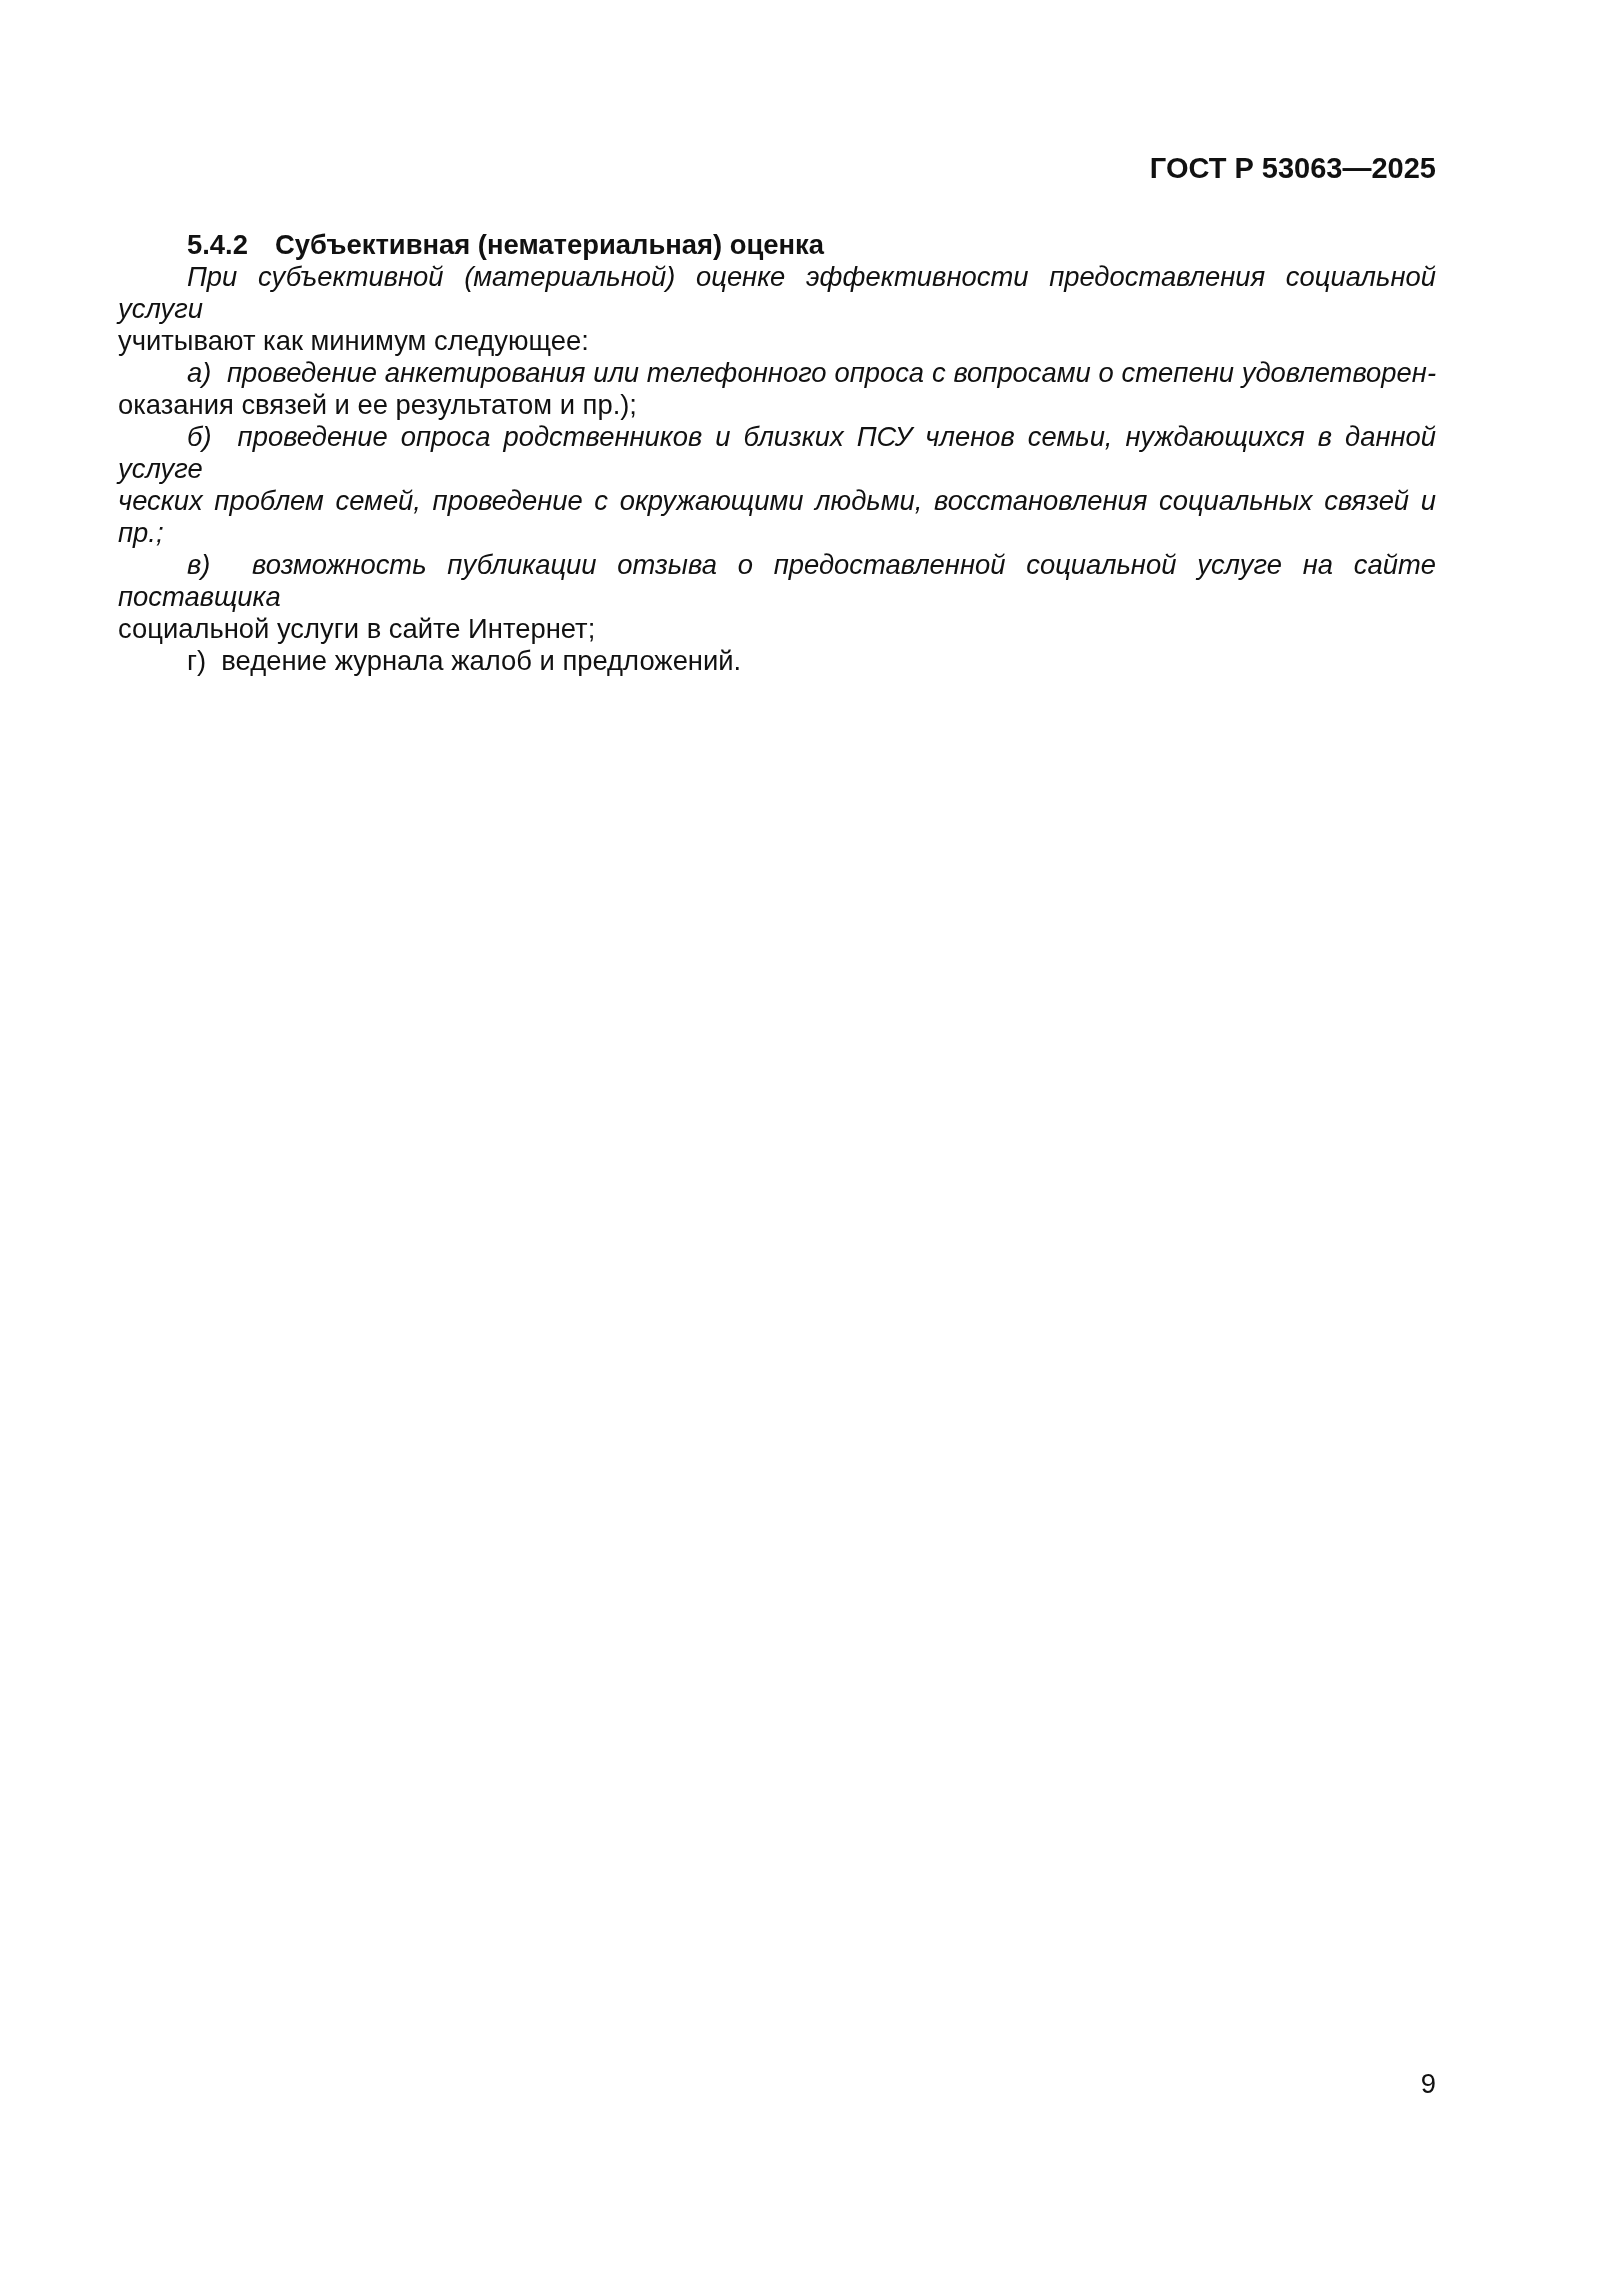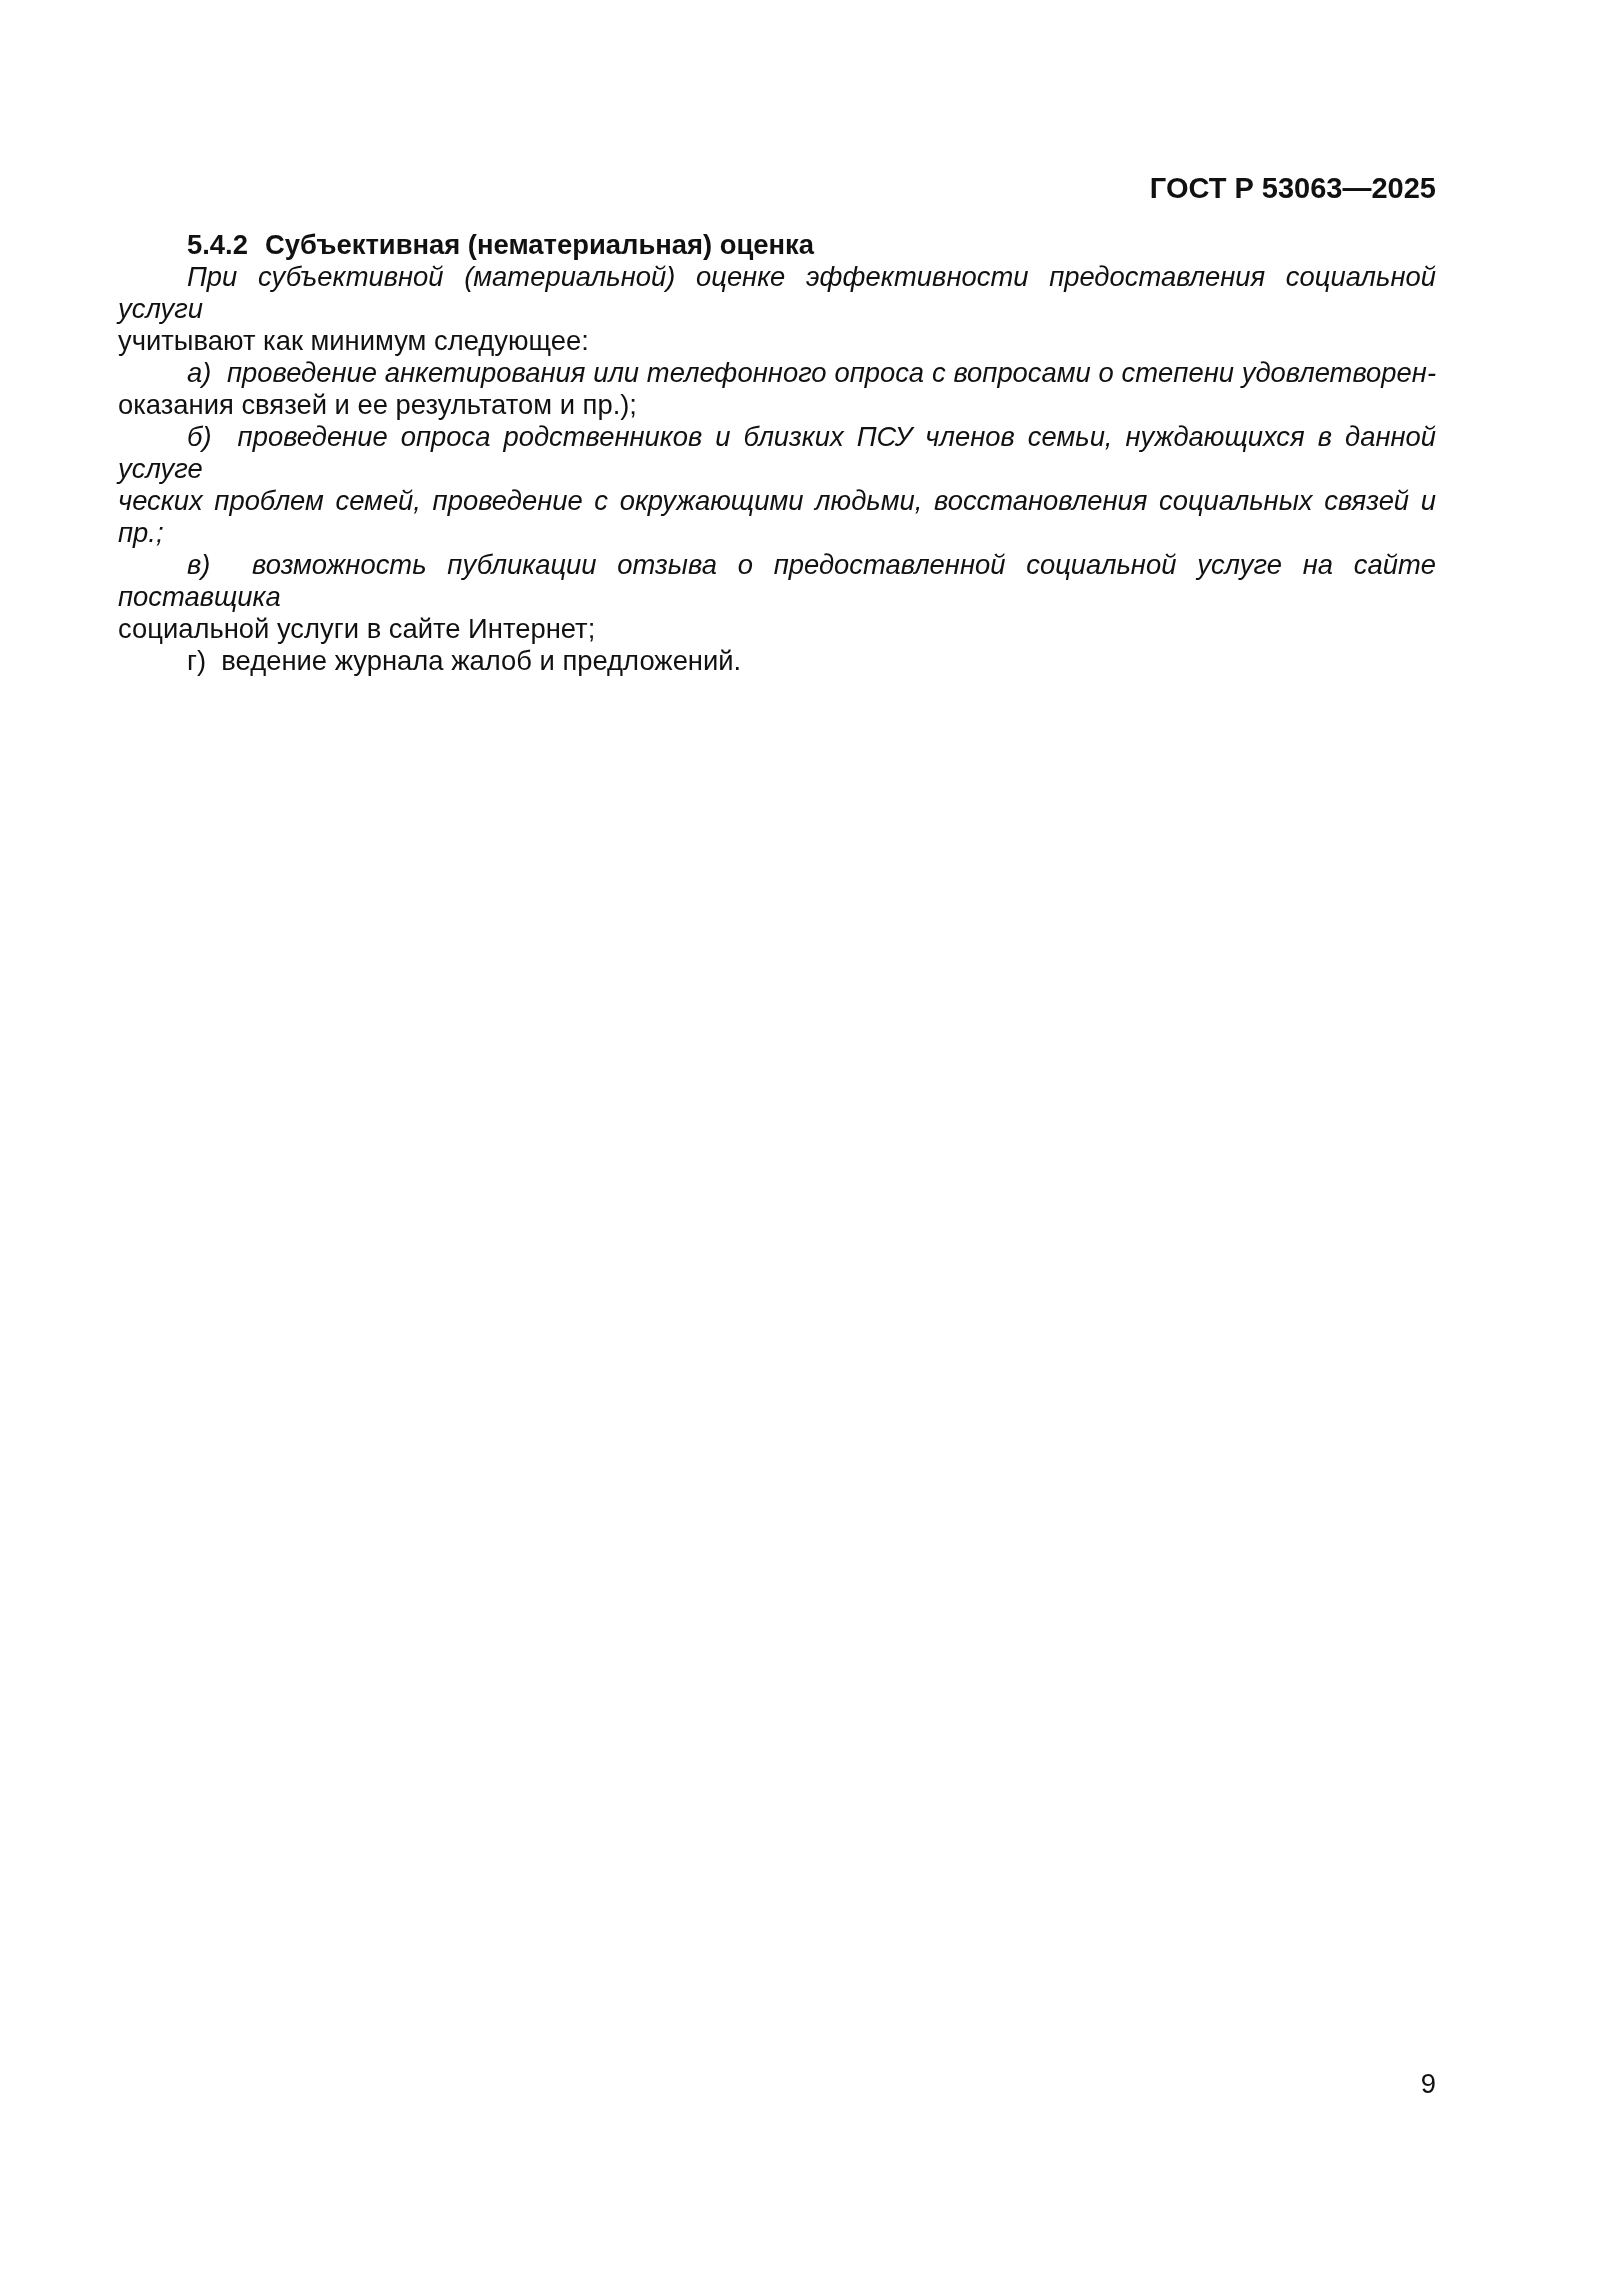--- a/index.html
+++ b/index.html
@@ -19,39 +19,38 @@
   .doc-header {
     position: absolute;
     left: 118px;
     top: 153px;
     width: 1318px;
     text-align: right;
     font-weight: bold;
     font-size: 29px;
     line-height: 31px;
     color: #111111;
-    margin-top: 20px;
   }
   .content {
     position: absolute;
     left: 118px;
     top: 229px;
     width: 1318px;
   }
   .line {
     font-size: 27.4px;
     line-height: 32px;
     color: #111111;
   }
   .heading-line {
     font-weight: bold;
     padding-left: 69px;
   }
   .heading-num {
-    margin-right: 17px;
+    margin-right: 27px;
   }
   .first {
     text-indent: 69px;
   }
   .j {
     text-align: justify;
     text-align-last: justify;
     font-style: italic;
   }
   .page-number {

